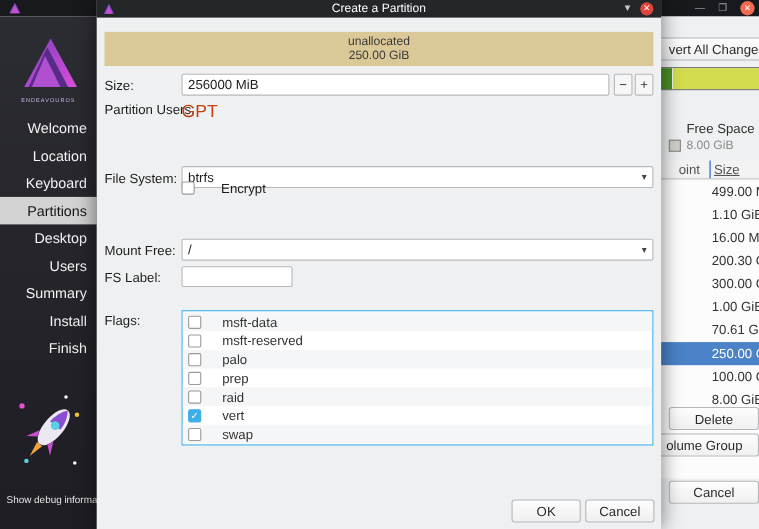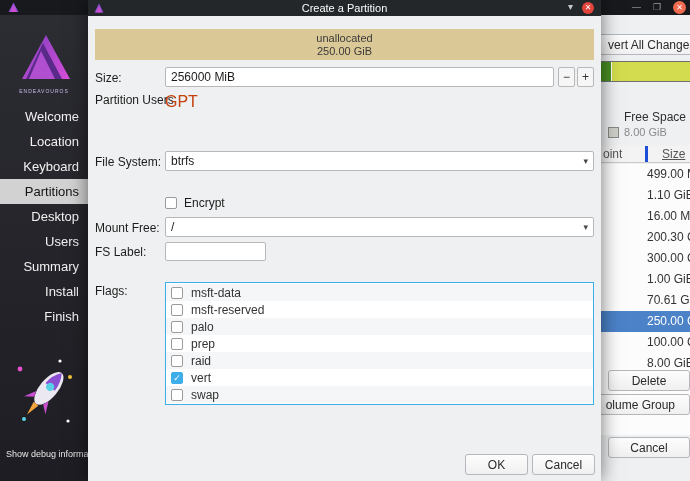--- a/index.html
+++ b/index.html
@@ -35,22 +35,22 @@
   .revert-btn { position:absolute; top:19px; left:-20px; width:116px; justify-content:flex-start; padding-left:26px; }
   .pbar { position:absolute; top:46px; left:-10px; width:110px; height:21px; border:1px solid #6f6f6f; display:flex; }
   .pbar-green { width:20px; background:#4a9023; border-right:1px solid #fff; }
   .pbar-yellow { flex:1; background:#d3dc4e; }
   .legend { position:absolute; top:95px; left:7px; display:flex; gap:5px;align-items:flex-end; }
   .swatch { width:11px; height:11px; margin-top:2px; background:#cfcfca; border:1px solid #898984; }
   .legend-label { font-size:12px; color:#2f2f2f; }
   .legend-size { font-size:11px; color:#8a8a8a; margin-top:2px; }
   .ptable-header { position:absolute; top:131px; left:0; width:89px; height:17px; background:#f3f3f3;
                    border-bottom:1px solid #c9c9c9; font-size:12px; color:#555; display:flex; }
-  .th-mount { width:44px; padding-left:2px; line-height:16px; }
-  .th-size { flex:1; padding-left:14px; line-height:16px; border-left:3px solid #1d4ed8;text-decoration:underline; }
+  .th-mount { width:44px; padding-left:16px; line-height:16px; }
+  .th-size { flex:1; padding-left:3px; line-height:16px; border-left:1px solid #1d4ed8;text-decoration:underline; }
   .ptable-body { position:absolute; top:149px; left:0; width:89px; height:271px; background:#fcfcfc; }
   .ptable-row { height:21px; line-height:21px; font-size:12px; color:#333; padding-left:46px; white-space:nowrap; }
   .ptable-row.selected { background:#4b82c8; color:#fff; }
   .delete-btn { position:absolute; top:355px; left:7px; width:82px; }
   .vg-btn { position:absolute; top:379px; left:-22px; width:111px; justify-content:flex-end; padding-right:14px; }
   .panel-cancel-btn { position:absolute; top:422px; left:7px; width:82px; }
 
   
   .dialog { position:absolute; left:88px; top:0; width:513px; height:481px; z-index:10;
             background:#eff0f1; box-shadow:0 0 18px rgba(0,0,0,.55); }
@@ -79,26 +79,26 @@
   .combo .arrow { margin-left:auto; font-size:9px; color:#444; }
   .fs-combo { top:151px; }
   .mp-combo { top:217px; }
   .fslabel-input { position:absolute; left:77px; top:242px; width:101px; height:19px; }
 
   .cb { width:12px; height:12px; border:1px solid #9a9a9a; border-radius:2px; background:#fff;
         display:inline-flex; align-items:center; justify-content:center; flex:none; }
   .cb .tick { visibility:hidden; color:#fff; font-size:9px; line-height:10px; }
   .cb.checked { background:#3daee9; border-color:#3daee9; }
   .cb.checked .tick { visibility:visible; }
-  .encrypt-row { position:absolute; left:77px; top:196px; display:flex; align-items:center; gap:7px;
+  .encrypt-row { position:absolute; left:77px; top:164px; display:flex; align-items:center; gap:24px;
                  font-size:12px; color:#1c1c1c;justify-content:center; }
 
   .flags-box { position:absolute; left:77px; top:282px; width:429px; height:123px; background:#fff;
                border:1px solid #3daee9; padding:1px 0; overflow:hidden; }
-  .flag-row { height:17px; display:flex; align-items:center; gap:8px; padding-left:5px;
+  .flag-row { height:17px; display:flex; align-items:center; gap:19px; padding-left:5px;
               font-size:12px; color:#333; }
   .flag-row:nth-child(odd) { background:#f5f6f7; }
 
   .dlg-btn { position:absolute; top:454px; width:63px; }
   .ok-btn { left:377px; }
   .dlg-cancel-btn { left:444px; }
 </style>
 </head>
 <body>
 

